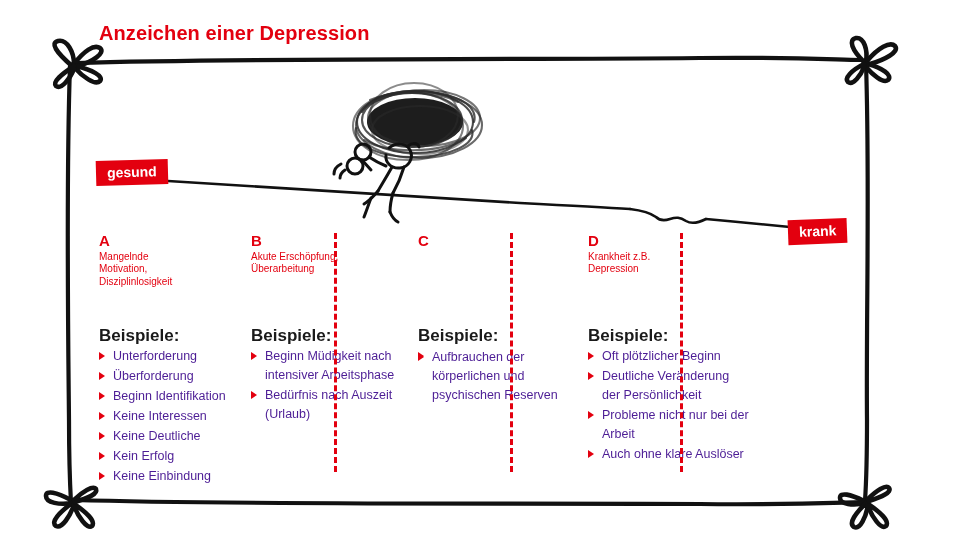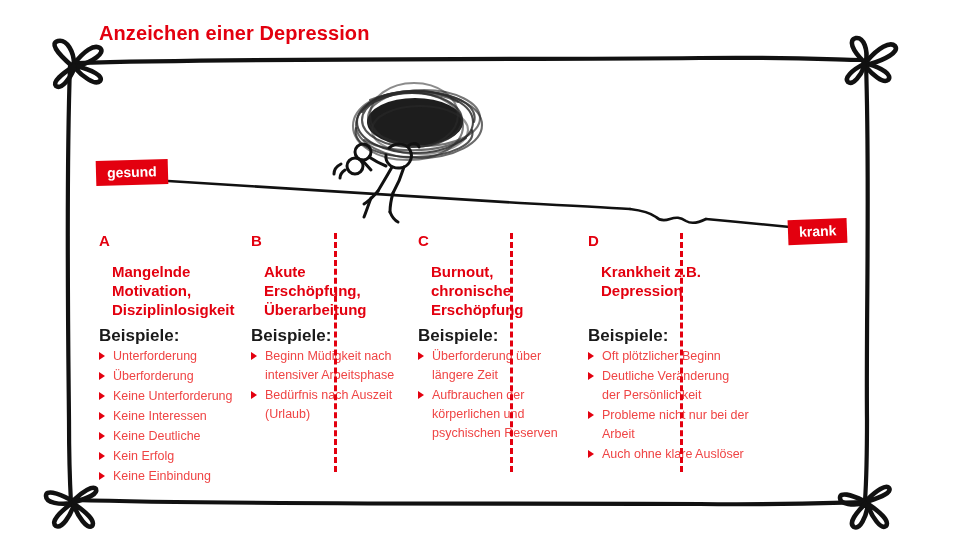--- a/index.html
+++ b/index.html
@@ -97,25 +97,25 @@
   .div-d { left: 581px; }
 
   .col-letter {
     font-size: 15px;
     font-weight: bold;
     color: #e3000f;
     line-height: 1.12;
     margin: 0 0 1px 0;
   }
   .col-heading {
-    font-size: 15px;
-    font-weight: bold;
+    font-size: 10px;
+    font-weight: normal;
     color: #e3000f;
     line-height: 1.26;
-    margin: 13px;
+    margin: 0;
     white-space: pre-line;
   }
   .examples-label {
     position: absolute;
     top: 93px;
     left: 0;
     font-size: 17px;
     font-weight: bold;
     color: #1a1a1a;
   }
@@ -126,21 +126,21 @@
     right: 18px;
     margin: 0;
     padding: 0;
     list-style: none;
   }
   .example-item {
     position: relative;
     padding-left: 14px;
     font-size: 12.5px;
     line-height: 1.52;
-    color: #ef4444;
+    color: #4c1d95;
     margin-bottom: 1px;
   }
   .bullet {
     position: absolute;
     left: 0;
     top: 5px;
     width: 0;
     height: 0;
     border-left: 6px solid #e3000f;
     border-top: 4px solid transparent;
@@ -252,46 +252,44 @@
 
     <div class="column col-a">
       <div class="col-letter">A</div>
       <div class="col-heading">Mangelnde
 Motivation,
 Disziplinlosigkeit</div>
       <div class="examples-label">Beispiele:</div>
       <ul class="example-list">
         <li class="example-item"><span class="bullet"></span><span>Unterforderung</span></li>
         <li class="example-item"><span class="bullet"></span><span>Überforderung</span></li>
-        <li class="example-item"><span class="bullet"></span><span>Keine Unterforderung</span></li>
+        <li class="example-item"><span class="bullet"></span><span>Beginn Identifikation</span></li>
         <li class="example-item"><span class="bullet"></span><span>Keine Interessen</span></li>
         <li class="example-item"><span class="bullet"></span><span>Keine Deutliche</span></li>
         <li class="example-item"><span class="bullet"></span><span>Kein Erfolg</span></li>
         <li class="example-item"><span class="bullet"></span><span>Keine Einbindung</span></li>
       </ul>
     </div>
 
     <div class="column col-b">
       <div class="col-letter">B</div>
       <div class="col-heading">Akute Erschöpfung,
 Überarbeitung</div>
       <div class="examples-label">Beispiele:</div>
       <ul class="example-list">
         <li class="example-item"><span class="bullet"></span><span>Beginn Müdigkeit nach intensiver Arbeitsphase</span></li>
         <li class="example-item"><span class="bullet"></span><span>Bedürfnis nach Auszeit (Urlaub)</span></li>
       </ul>
     </div>
 
     <div class="column col-c">
       <div class="col-letter">C</div>
-      <div class="col-heading">Burnout, chronische
-Erschöpfung</div>
       <div class="examples-label">Beispiele:</div>
       <ul class="example-list">
-        <li class="example-item"><span class="bullet"></span><span>Überforderung über längere Zeit</span></li>
+        <li class="example-item"><span class="bullet"></span></li>
         <li class="example-item"><span class="bullet"></span><span>Aufbrauchen der körperlichen und psychischen Reserven</span></li>
       </ul>
     </div>
 
     <div class="column col-d">
       <div class="col-letter">D</div>
       <div class="col-heading">Krankheit z.B.
 Depression</div>
       <div class="examples-label">Beispiele:</div>
       <ul class="example-list">

